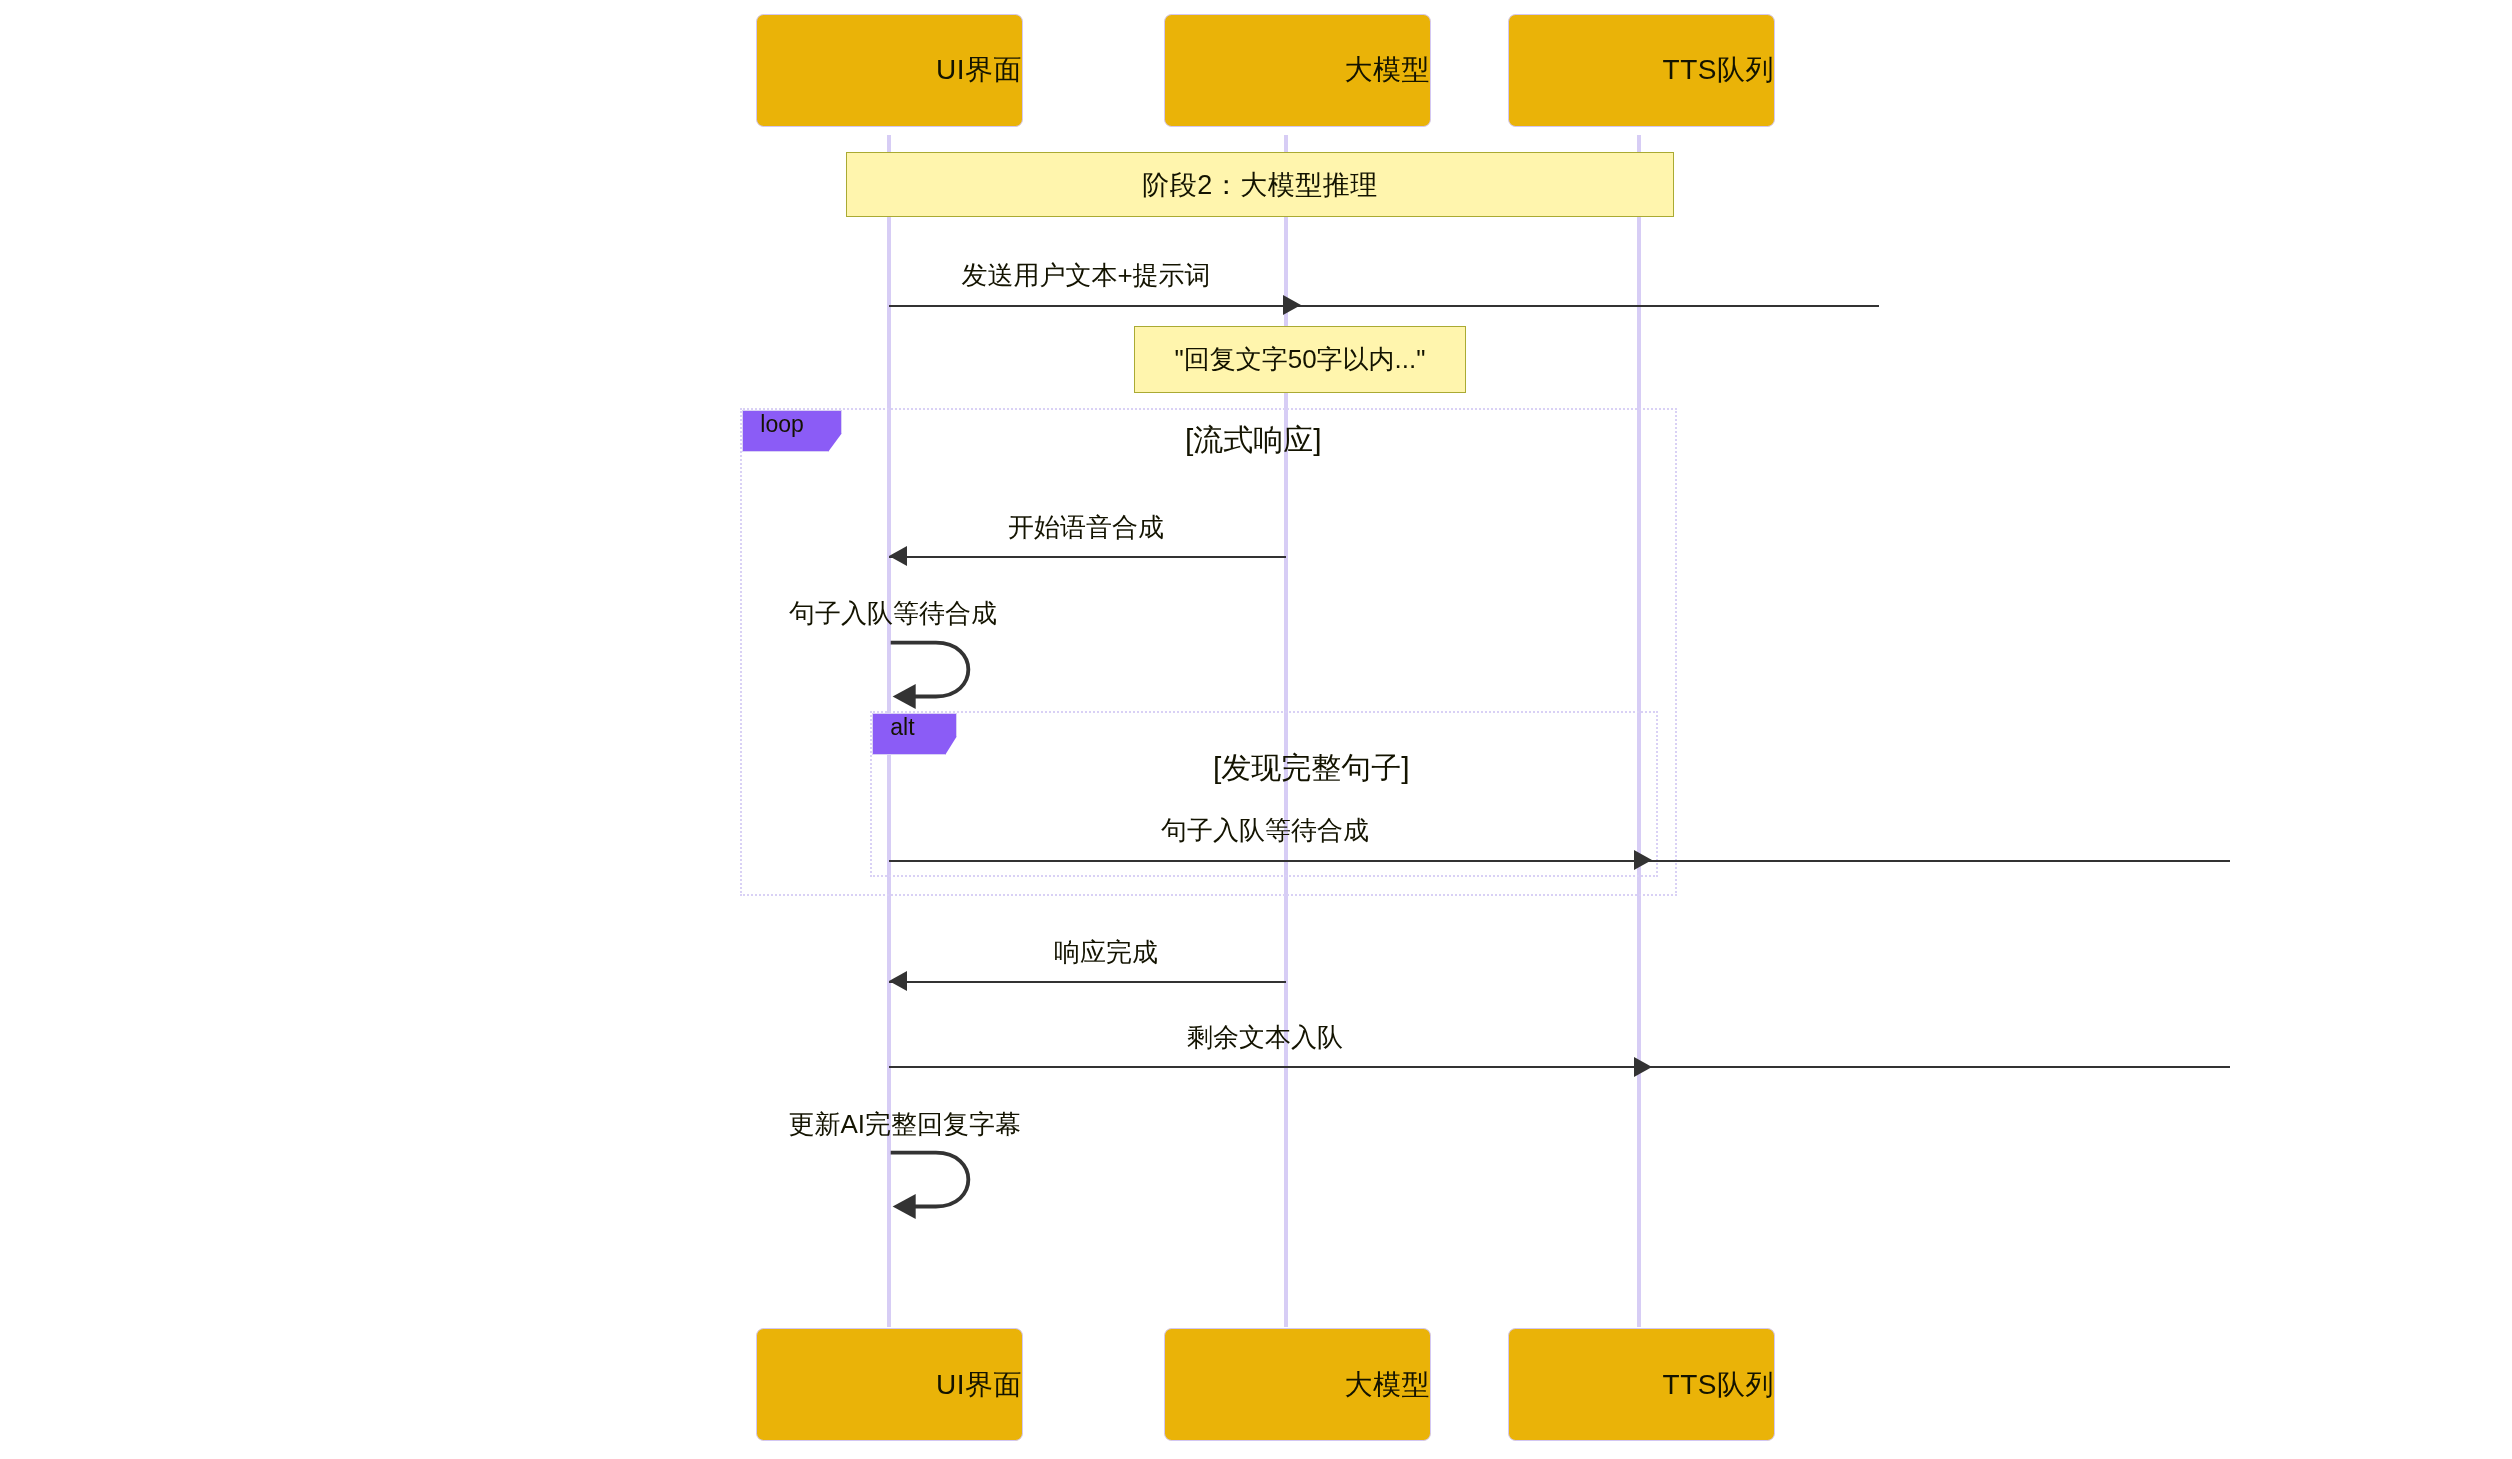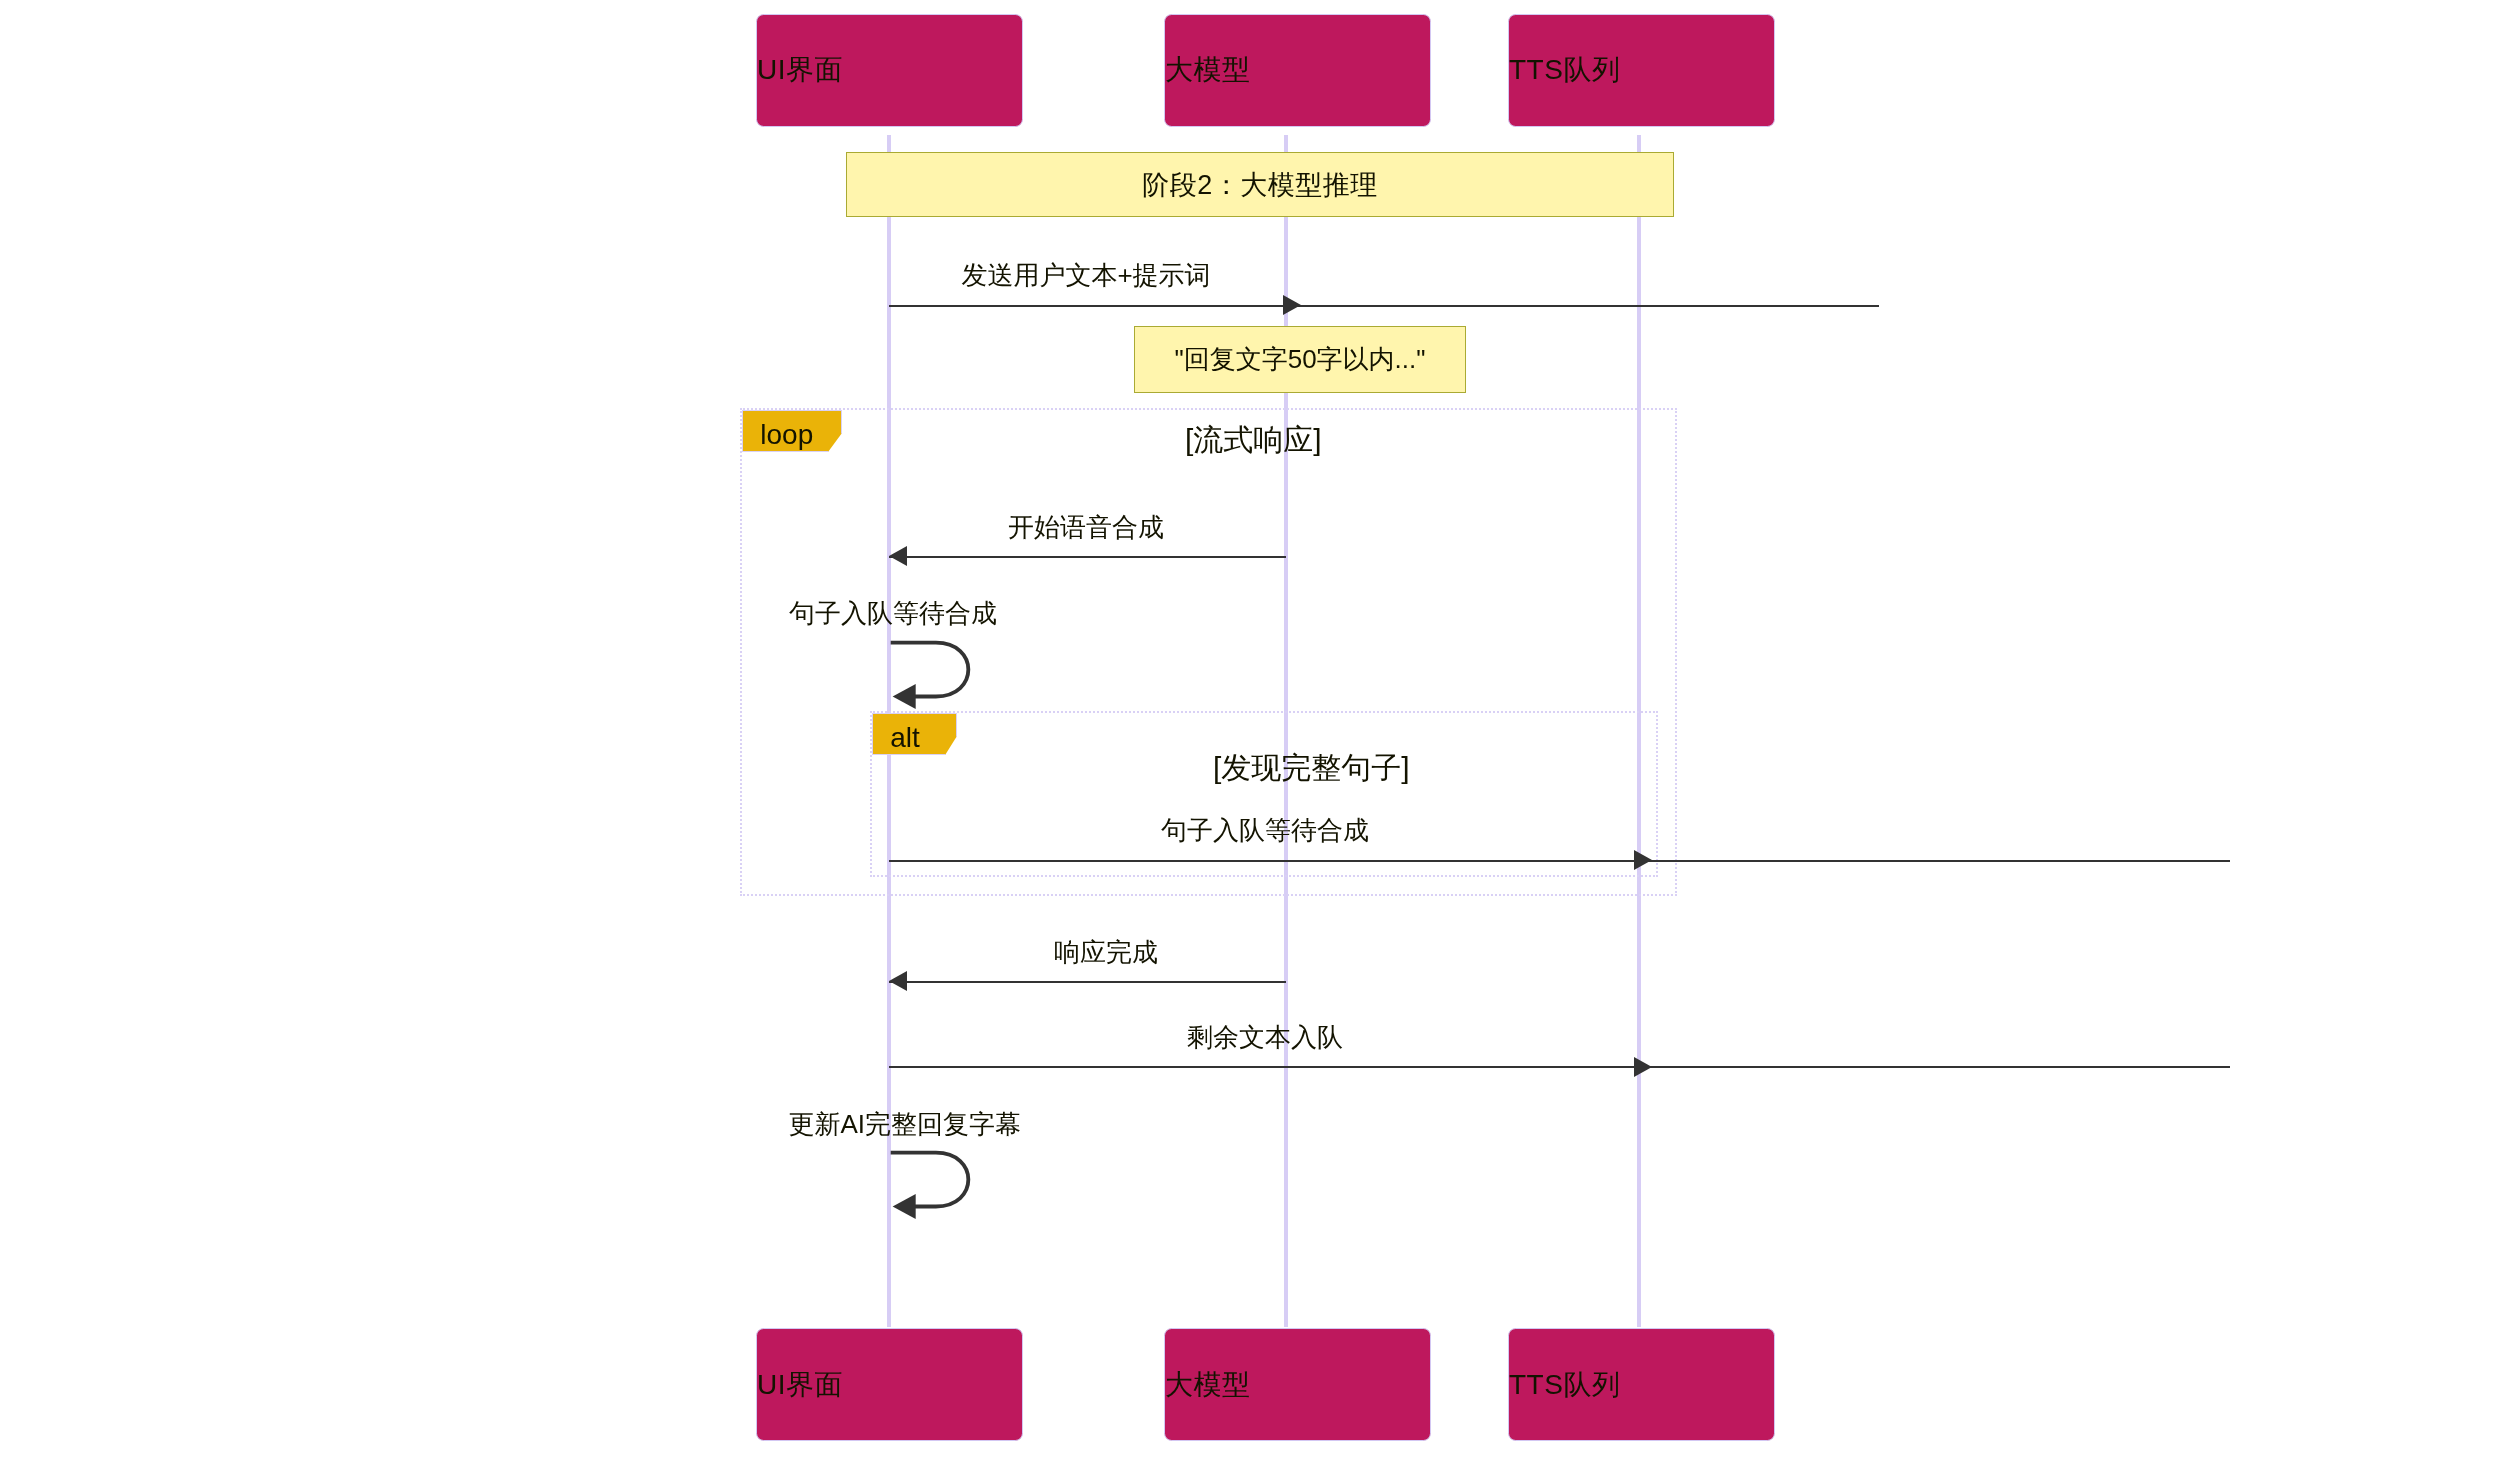--- a/index.html
+++ b/index.html
@@ -26,26 +26,26 @@
     width: 3.8px;
     background: #d7cdf5;
     top: 135px;
     height: 1192px;
   }
 
   
   .actor-box {
     position: absolute;
     box-sizing: border-box;
-    background: #be185d;
+    background: #eab308;
     border: 1.9px solid #d3c7f2;
     border-radius: 7.7px;
     display: flex;
     align-items: center;
-    justify-content: flex-start;
+    justify-content: flex-end;
     color: #131300;
     font-size: 28px;
     letter-spacing: 0.5px;
   }
 
   
   .banner {
     position: absolute;
     box-sizing: border-box;
     background: #fff5ad;
@@ -77,26 +77,26 @@
   .fragment {
     position: absolute;
     box-sizing: border-box;
     border: 2.9px dotted #d9d1f5;
     background: transparent;
     pointer-events: none;
   }
   .fragment-label {
     position: absolute;
     box-sizing: border-box;
-    background: #eab308;
+    background: #8b5cf6;
     border: 1.9px solid #d9d1f5;
     color: #131300;
-    font-size: 28px;
-    display: flex;
-    align-items: flex-end;
+    font-size: 23px;
+    display: flex;
+    align-items: flex-start;
     padding-left: 17.3px;
     height: 42px;
     -webkit-clip-path: polygon(0 0, 100% 0, 100% 55%, 86% 100%, 0 100%);
     clip-path: polygon(0 0, 100% 0, 100% 55%, 86% 100%, 0 100%);
   }
   .fragment-cond {
     position: absolute;
     color: #131300;
     font-size: 30px;
     white-space: nowrap;

